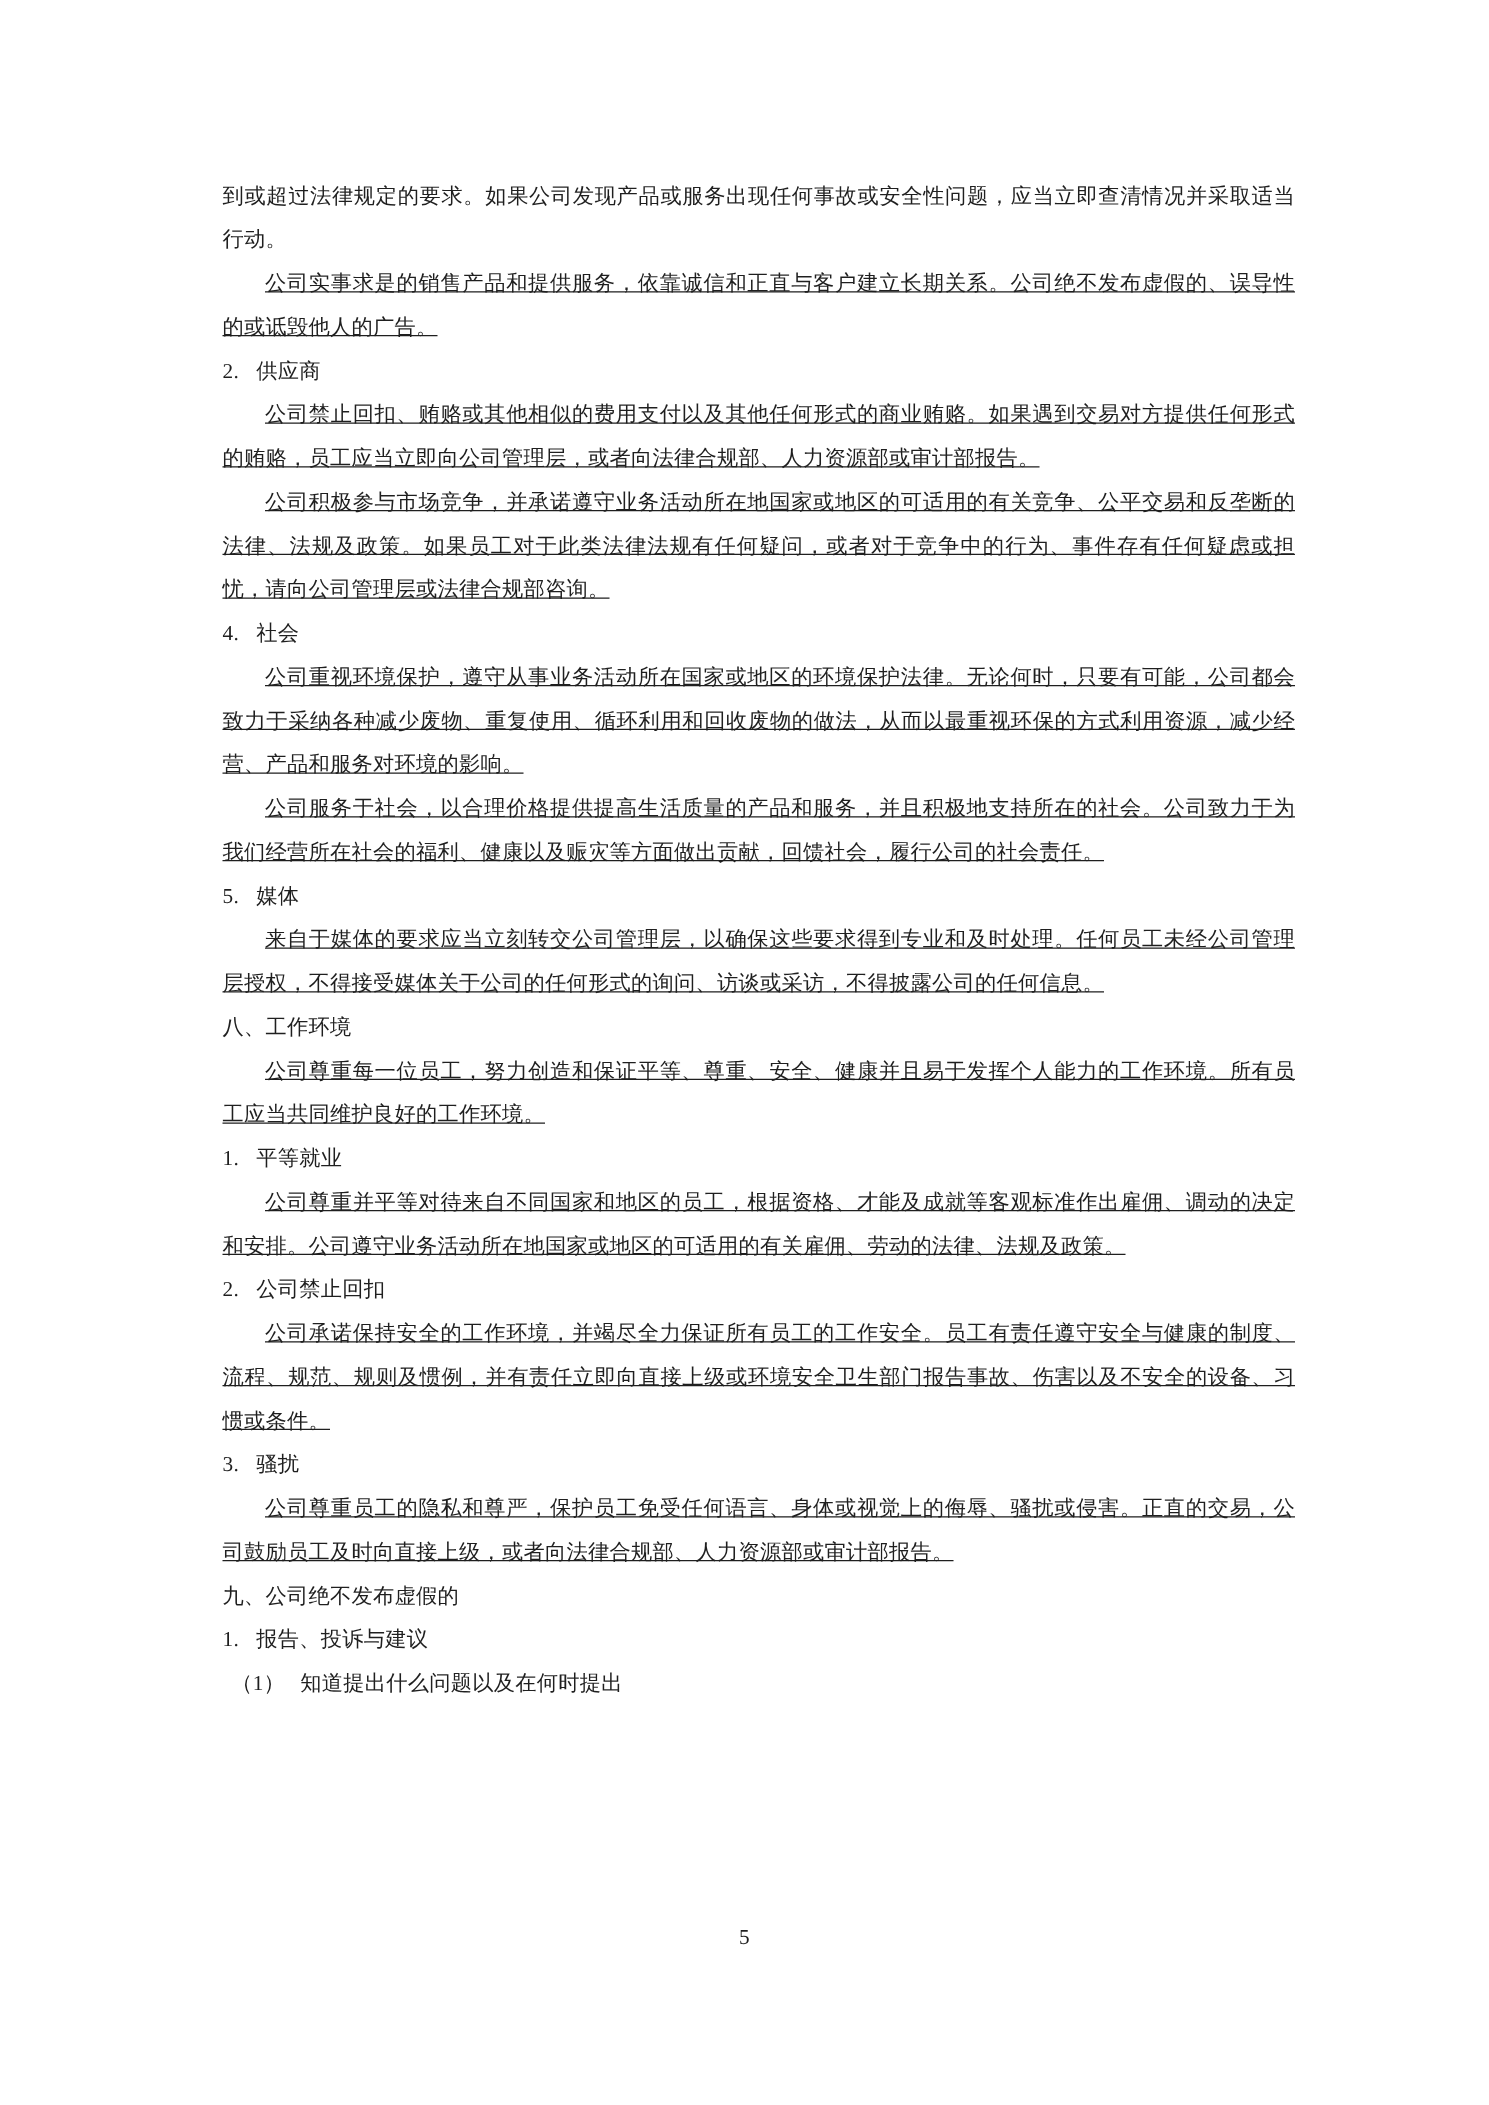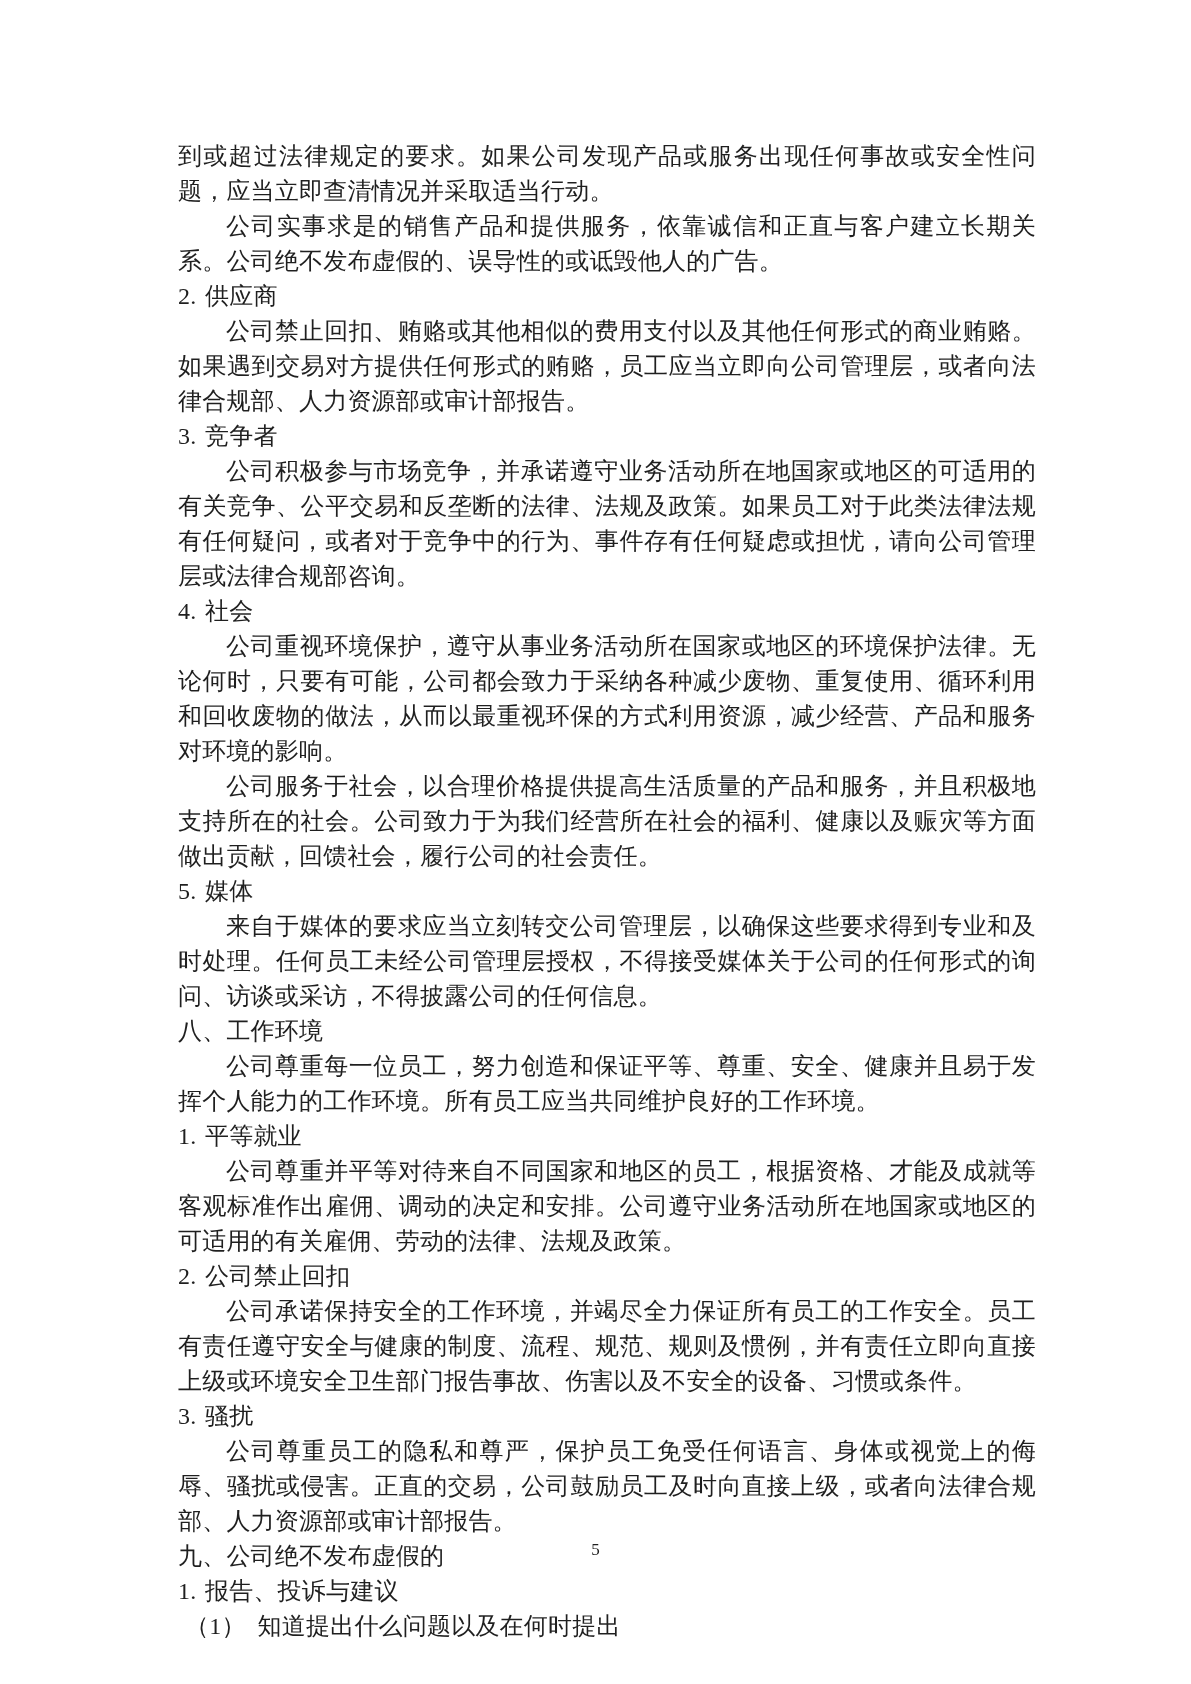--- a/index.html
+++ b/index.html
@@ -14,31 +14,32 @@
     background: #ffffff;
     overflow: hidden;
     font-family: "Liberation Serif", "DejaVu Serif", serif;
     color: #1f1f1f;
   }
   .text-block {
     position: absolute;
     left: 178px;
     top: 139px;
     width: 858px;
-    font-size: 24px;
+    font-size: 17px;
     line-height: 35px;
     text-align: justify;
     letter-spacing: 0.2px;
   }
   .para {
     margin: 0;
     padding: 0;
   }
   .indent {
     text-indent: 2em;
+    text-decoration: underline;
   }
   .continuation {
     text-indent: 0;
   }
   .major-heading {
     font-weight: normal;
   }
   .num-heading .num {
     display: inline-block;
     min-width: 27px;
@@ -62,21 +63,20 @@
 </style>
 </head>
 <body>
 
 <div class="page">
   <div class="text-block" id="body-container">
       <p class="para continuation">到或超过法律规定的要求。如果公司发现产品或服务出现任何事故或安全性问题，应当立即查清情况并采取适当行动。</p>
       <p class="para indent">公司实事求是的销售产品和提供服务，依靠诚信和正直与客户建立长期关系。公司绝不发布虚假的、误导性的或诋毁他人的广告。</p>
       <p class="para num-heading"><span class="num">2.</span><span>供应商</span></p>
       <p class="para indent">公司禁止回扣、贿赂或其他相似的费用支付以及其他任何形式的商业贿赂。如果遇到交易对方提供任何形式的贿赂，员工应当立即向公司管理层，或者向法律合规部、人力资源部或审计部报告。</p>
-      <p class="para num-heading"><span class="num">3.</span><span>竞争者</span></p>
       <p class="para indent">公司积极参与市场竞争，并承诺遵守业务活动所在地国家或地区的可适用的有关竞争、公平交易和反垄断的法律、法规及政策。如果员工对于此类法律法规有任何疑问，或者对于竞争中的行为、事件存有任何疑虑或担忧，请向公司管理层或法律合规部咨询。</p>
       <p class="para num-heading"><span class="num">4.</span><span>社会</span></p>
       <p class="para indent">公司重视环境保护，遵守从事业务活动所在国家或地区的环境保护法律。无论何时，只要有可能，公司都会致力于采纳各种减少废物、重复使用、循环利用和回收废物的做法，从而以最重视环保的方式利用资源，减少经营、产品和服务对环境的影响。</p>
       <p class="para indent">公司服务于社会，以合理价格提供提高生活质量的产品和服务，并且积极地支持所在的社会。公司致力于为我们经营所在社会的福利、健康以及赈灾等方面做出贡献，回馈社会，履行公司的社会责任。</p>
       <p class="para num-heading"><span class="num">5.</span><span>媒体</span></p>
       <p class="para indent">来自于媒体的要求应当立刻转交公司管理层，以确保这些要求得到专业和及时处理。任何员工未经公司管理层授权，不得接受媒体关于公司的任何形式的询问、访谈或采访，不得披露公司的任何信息。</p>
       <p class="para major-heading">八、工作环境</p>
       <p class="para indent">公司尊重每一位员工，努力创造和保证平等、尊重、安全、健康并且易于发挥个人能力的工作环境。所有员工应当共同维护良好的工作环境。</p>
       <p class="para num-heading"><span class="num">1.</span><span>平等就业</span></p>
       <p class="para indent">公司尊重并平等对待来自不同国家和地区的员工，根据资格、才能及成就等客观标准作出雇佣、调动的决定和安排。公司遵守业务活动所在地国家或地区的可适用的有关雇佣、劳动的法律、法规及政策。</p>

